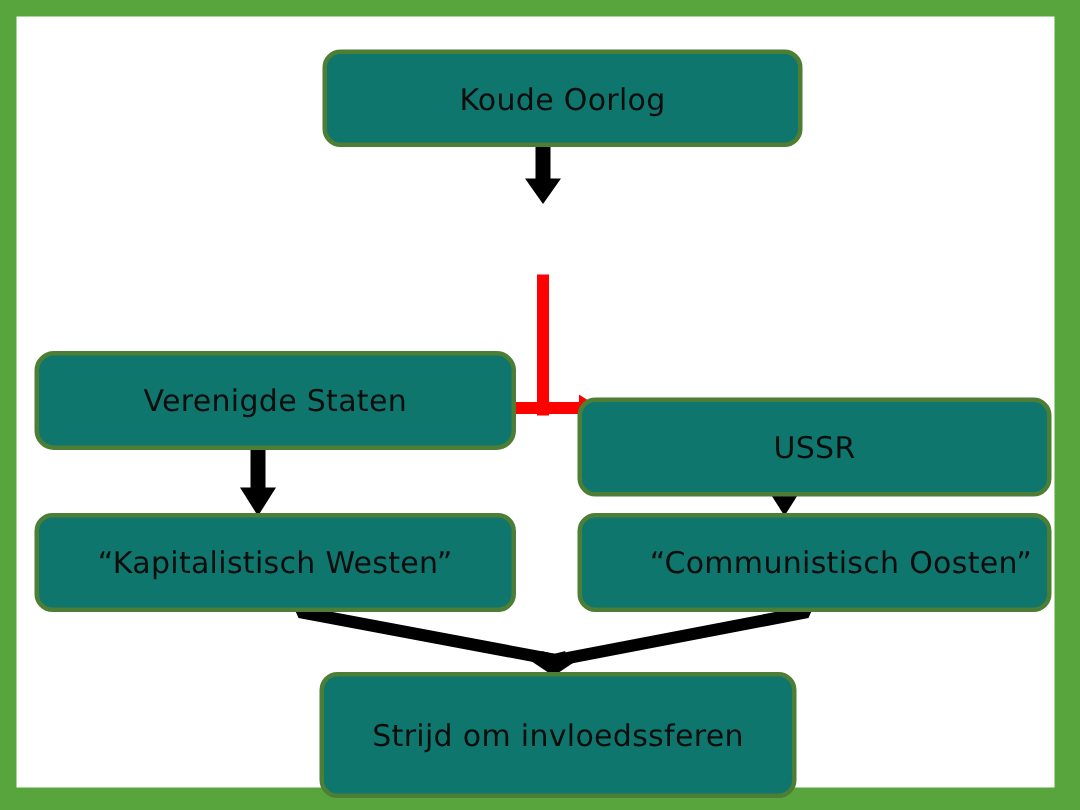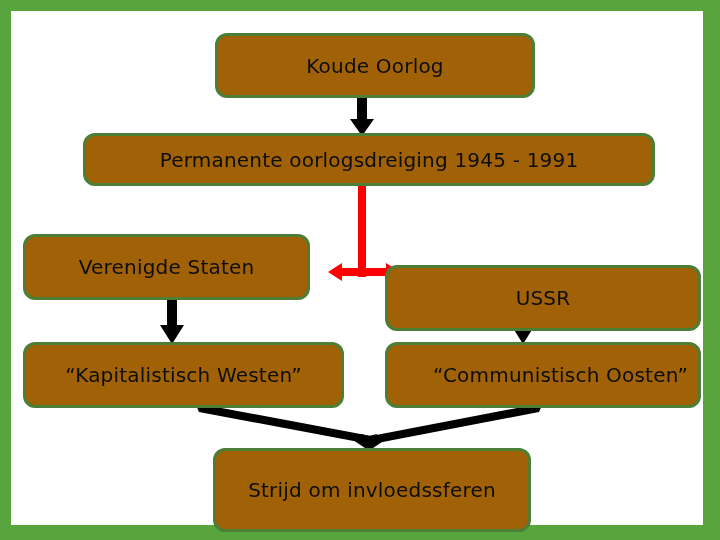--- a/index.html
+++ b/index.html
@@ -25,39 +25,39 @@
     background: #57a53c;
   }
   #frame-top    { left: 0;   top: 0;    width: 720px; height: 11px; }
   #frame-bottom { left: 0;   top: 525px;width: 720px; height: 15px; }
   #frame-left   { left: 0;   top: 0;    width: 11px;  height: 540px; }
   #frame-right  { left: 703px;top: 0;   width: 17px;  height: 540px; }
 
   .node {
     position: absolute;
     box-sizing: border-box;
-    background: #a16207;
+    background: #0f766e;
     border: 3px solid #4d7e35;
     border-radius: 12px;
     display: flex;
     align-items: center;
     justify-content: center;
     text-align: center;
     color: #0d0d0d;
     font-size: 20px;
     font-weight: 400;
     letter-spacing: 0.2px;
     line-height: 1.1;
     padding: 0 10px;
   }
 
   
   #node-koude-oorlog   { left: 215px; top: 33px;  width: 320px; height: 65px; }
   #node-oorlogsdreiging{ left: 83px;  top: 133px; width: 572px; height: 53px; }
-  #node-verenigde      { left: 23px;  top: 234px; width: 287px; height: 66px; }
+  #node-verenigde      { left: 23px;  top: 234px; width: 321px; height: 66px; border-radius: 13px; }
   #node-ussr           { left: 385px; top: 234px; width: 316px; height: 66px; margin-top: 31px; }
   #node-westen         { left: 23px;  top: 342px; width: 321px; height: 66px; justify-content: center; }
   #node-oosten         { left: 385px; top: 342px; width: 316px; height: 66px; justify-content: flex-end; }
   #node-strijd         { left: 213px; top: 448px; width: 318px; height: 84px; }
 
   .connector {
     position: absolute;
     pointer-events: none;
   }
   .connector svg { display: block; overflow: visible; }
@@ -108,23 +108,20 @@
       <polygon points="176,36 200,42 182,54" fill="#000000"></polygon>
       <polygon points="358,5 354,14 182,47 186,38" fill="#000000"></polygon>
       <polygon points="192,36 168,42 186,54" fill="#000000"></polygon>
     </svg>
   </div>
 
   <div class="node" id="node-koude-oorlog">
     <span>Koude Oorlog</span>
   </div>
 
-  <div class="node" id="node-oorlogsdreiging">
-    <span>Permanente oorlogsdreiging 1945 - 1991</span>
-  </div>
 
   <div class="node" id="node-verenigde">
     <span>Verenigde Staten</span>
   </div>
 
   <div class="node" id="node-ussr">
     <span>USSR</span>
   </div>
 
   <div class="node" id="node-westen">

